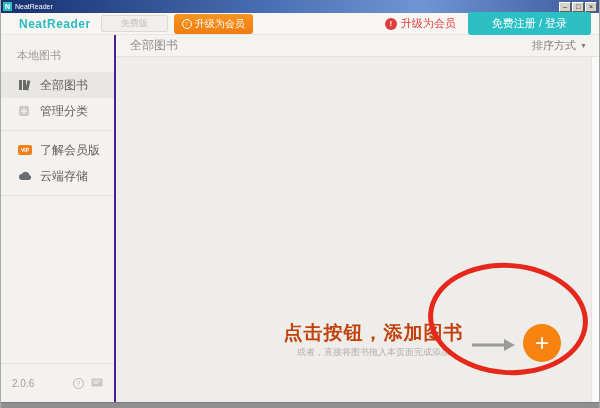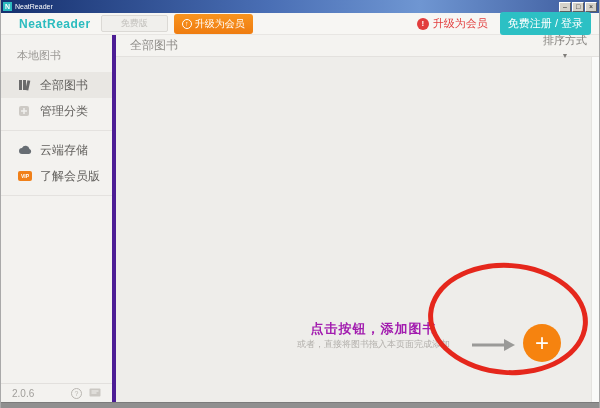--- a/index.html
+++ b/index.html
@@ -31,55 +31,55 @@
     background:linear-gradient(#f8941f,#ef7c10); color:#fff; font-size:10px;
     border:none; border-radius:3px; padding:3px 8px; font-family:Liberation Sans, sans-serif; }
   .upgrade-icon { width:10px; height:10px; border:1px solid #fff; border-radius:50%;
     font-size:7px; line-height:8px; text-align:center; color:#fff; }
   .appbar-right { margin-left:auto; display:flex; align-items:center; gap:12px; }
   .beta-note { display:flex; align-items:center; gap:4px; color:#e23d3d;
     font-size:11px; cursor:pointer; }
   .beta-icon { width:12px; height:12px; background:#e23d3d; color:#fff;
     border-radius:50%; font-size:8px; line-height:12px; text-align:center; font-weight:bold; }
   .login-btn { background:#2cc0c4; color:#fff; font-size:11px; border:none;
-    border-radius:3px; padding:4px 8px; font-family:inherit; }
+    border-radius:3px; padding:4px 24px; font-family:inherit; }
 
   
   .body { position:absolute; top:35px; left:0; right:0; bottom:6px; display:flex; }
   .sidebar { position:relative; width:115px; background:#f3f2ef;
-    border-right:4px solid #4c1d95; }
+    border-right:2px solid #4c1d95; }
   .side-section { padding:13px 0 9px 16px; font-size:11px; color:#9a9894; }
   .side-item { display:flex; align-items:center; height:26px; padding-left:17px;
     font-size:12px; color:#63615e; cursor:pointer; }
   .side-item.selected { background:#e9e7e3; }
   .side-item .ic { width:14px; margin-right:8px; display:flex; align-items:center; }
   .divider { height:1px; background:#e4e2df; margin:6px 0; }
   .vip-badge { width:15px; height:10px; background:#f08019; border-radius:2px;
     color:#fff; font-size:5px; line-height:10px; text-align:center; font-weight:bold; }
-  .side-footer { position:absolute; bottom:0; left:0; right:0; height:19px;
+  .side-footer { position:absolute; bottom:0; left:0; right:0; height:39px;
     border-top:1px solid #e2e0dd; display:flex; align-items:center; padding:0 11px; }
   .version { font-size:10px; color:#a09e9a; }
   .foot-icons { margin-left:auto; display:flex; align-items:center; gap:7px; }
   .help-ic { width:11px; height:11px; border:1px solid #b9b6b1; border-radius:50%;
     font-size:7px; line-height:9px; text-align:center; color:#b9b6b1; cursor:pointer; }
 
   .main { position:relative; flex:1; background:#eeedea; }
   .main-header { height:22px; background:#f4f3f0; border-bottom:1px solid #e3e1de;
     display:flex; align-items:center; padding:0 12px 0 14px; }
   .main-title { font-size:12px; color:#8f8d89; }
   .sort { margin-left:auto; display:flex; align-items:center; gap:4px;
-    font-size:11px; color:#7f7d79; cursor:pointer;flex-direction:column; }
+    font-size:11px; color:#7f7d79; cursor:pointer; }
   .caret { font-size:7px; color:#7f7d79; }
   .content { position:relative; height:calc(100% - 22px); overflow:hidden; }
   .scrollbar-track { position:absolute; top:0; right:0; bottom:0; width:8px;
     background:#fafaf9; border-left:1px solid #e5e3e0; }
 
   
   .empty-text { position:absolute; left:160px; top:263px; width:195px; text-align:center; }
-  .empty-headline { font-size:13px; font-weight:bold; color:#a21caf; letter-spacing:1px; }
+  .empty-headline { font-size:19px; font-weight:bold; color:#c2410c; letter-spacing:1px; }
   .empty-subtext { font-size:9px; color:#b3b0ac; }
   .arrow-wrap { position:absolute; left:356px; top:281px; }
   .add-btn { position:absolute; left:407px; top:267px; width:38px; height:38px;
     border-radius:50%; background:#f6830f; border:none; color:#fff; font-size:24px;
     line-height:34px; text-align:center; font-family:inherit; cursor:pointer; }
   .red-ellipse { position:absolute; left:312px; top:206px; width:160px; height:112px;
     border:5px solid #e5271c; border-radius:50%; transform:rotate(4deg);
     pointer-events:none; }
 
   
@@ -143,32 +143,32 @@
               <rect x="3" y="5.3" width="6" height="1.4" fill="#f3f2ef"></rect>
             </svg>
         </span>
         <span>管理分类</span>
       </div>
 
       <div class="divider"></div>
 
       <div class="side-item">
         <span class="ic">
+          <span class="vip-badge">VIP</span>
+        </span>
+        <span>了解会员版</span>
+      </div>
+
+      <div class="side-item">
+        <span class="ic">
           <svg width="14" height="10" viewBox="0 0 14 10">
               <path d="M4 9 a3 3 0 0 1 0-6 a4 4 0 0 1 7.5 1 a2.6 2.6 0 0 1 -0.5 5 z" fill="#676d73"></path>
             </svg>
         </span>
         <span>云端存储</span>
-      </div>
-
-      <div class="side-item">
-        <span class="ic">
-          <span class="vip-badge">VIP</span>
-        </span>
-        <span>了解会员版</span>
       </div>
 
       <div class="divider"></div>
 
       <div class="side-footer">
         <span class="version">2.0.6</span>
         <div class="foot-icons">
           <span class="help-ic">?</span>
           <span>
             <svg width="12" height="10" viewBox="0 0 12 10">

